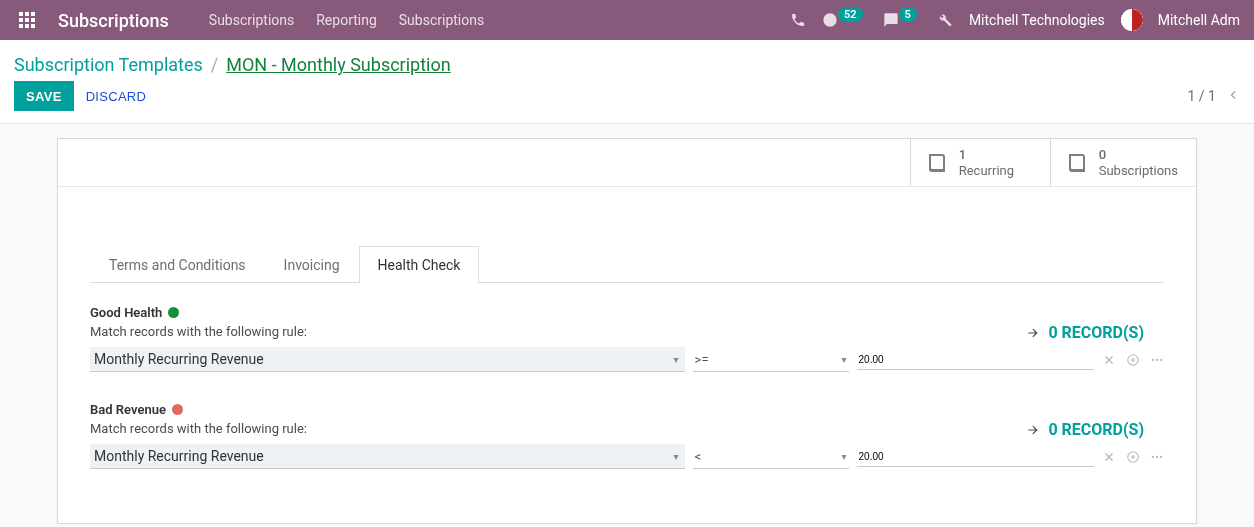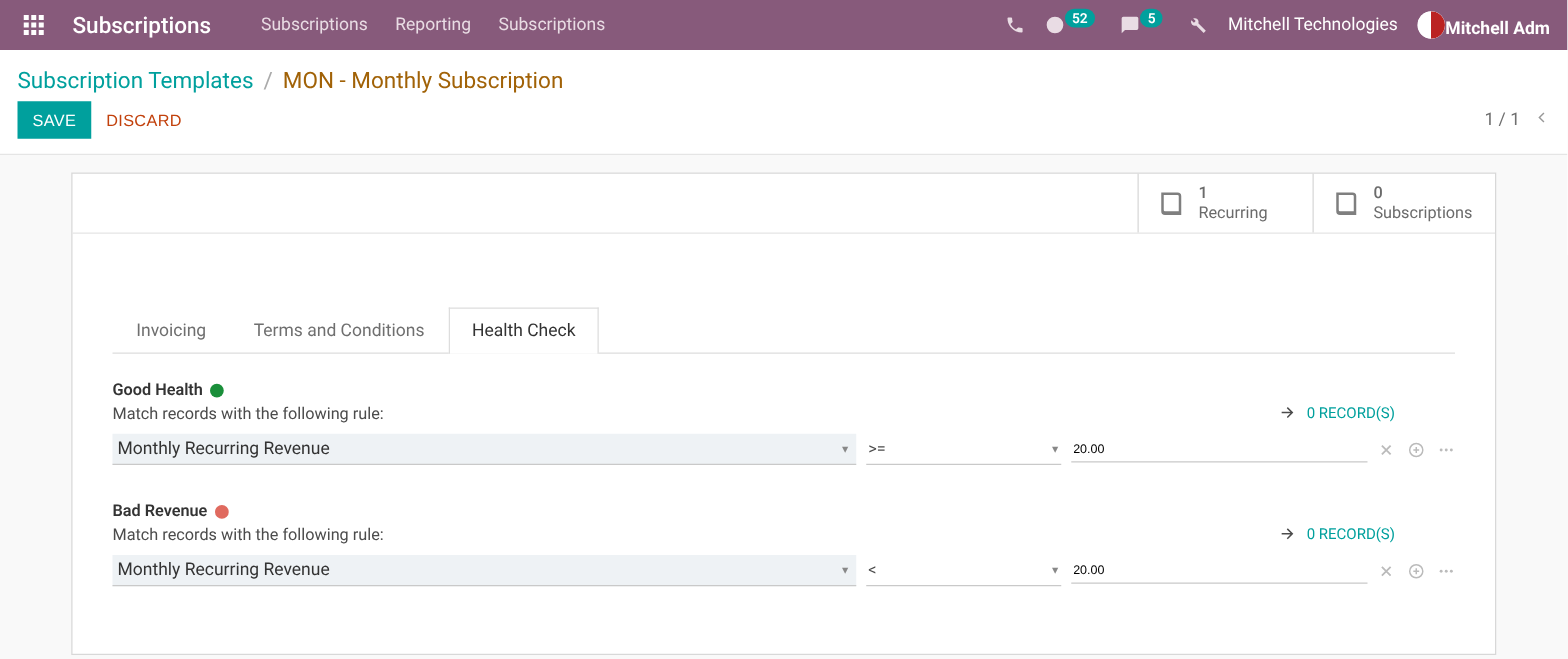--- a/index.html
+++ b/index.html
@@ -19,25 +19,25 @@
   .ic { width:16px; height:16px; fill:#e9dce4; }
   .avatar { width:22px; height:22px; border-radius:50%; background:#fff; display:inline-block; position:relative; overflow:hidden; }
   .avatar::before { content:""; position:absolute; inset:0; background: conic-gradient(#b22 0 50%, #fff 50% 100%); border-radius:50%; }
   .company, .user { font-size:14px; color:#fff; cursor:pointer; }
   
   
   .control-bar { background:#fff; border-bottom:1px solid #e5e5e5; }
   .breadcrumb-row { padding: 14px 14px 6px 14px; display:flex; align-items:center; font-size:18px; }
   .breadcrumb-link { color:#00a09d; cursor:pointer; }
   .breadcrumb-sep { color:#aaa; margin: 0 8px; }
-  .breadcrumb-current { color:#a16207; }
+  .breadcrumb-current { color:#15803d;text-decoration:underline; }
   .actions-row { padding: 0 14px 12px 14px; display:flex; align-items:center; }
   .btn { display:inline-flex; align-items:center; justify-content:center; height:30px; padding: 0 12px; font-size:13px; cursor:pointer; border:none; text-transform:uppercase; font-weight:500; letter-spacing:0.3px;}
-  .btn-primary { background:#00a09d; color:#fff; }
-  .btn-link { background:transparent; color:#c2410c; }
+  .btn-primary { background:#00a09d; color:#fff;font-weight:bold; }
+  .btn-link { background:transparent; color:#1d4ed8; }
   .pager { margin-left:auto; display:flex; align-items:center; gap:10px; color:#6f6f6f; font-size:14px;}
   .pager-arrow { cursor:pointer; color:#aaa; }
 
   
   .form-area { padding: 14px 0 30px 0; display:flex; justify-content:center; }
   .sheet { background:#fff; border:1px solid #d8d8d8; width: 1140px; position:relative; }
   
   .stat-buttons { display:flex; justify-content:flex-end; border-bottom:1px solid #e5e5e5; }
   .stat-btn { border-left:1px solid #d8d8d8; padding: 8px 18px 8px 14px; display:flex; align-items:center; gap:10px; min-width:140px; cursor:pointer;}
   .stat-btn svg { fill:#7f7f7f; width:24px; height:24px; }
@@ -64,21 +64,21 @@
   
   .rule-row { display:flex; align-items:center; gap:8px; }
   .field-input { border:none; border-bottom:1px solid #c9c9c9; background:#eef2f5; padding:4px 6px 4px 4px; font-size:14px; color:#333; }
   .f-field { width: 641px; display:flex; align-items:center; justify-content:space-between;}
   .f-field .caret { color:#888; font-size:10px; margin-left:auto;}
   .f-op { width: 168px; background:transparent; border:none; border-bottom:1px solid #c9c9c9; display:flex; align-items:center; justify-content:space-between; padding:4px 2px;}
   .f-val { width: 256px; background:transparent; border:none; border-bottom:1px solid #c9c9c9; padding:4px 2px; font-size:10px;}
   .row-actions { margin-left:auto; display:flex; align-items:center; gap:10px; color:#bbb; }
   .row-actions .ic2 { width:14px; height:14px; fill:#bbb; cursor:pointer;}
   
-  .records-link { position:absolute; right: 48px; display:flex; align-items:center; gap:8px; color:#00a09d; font-weight:400; font-size:12px;}
+  .records-link { position:absolute; right: 20px; display:flex; align-items:center; gap:8px; color:#00a09d; font-weight:700; font-size:16px;}
   .records-link svg { width:14px; height:14px; fill:#4c4c4c; }
 </style>
 </head>
 <body>
 
 <div class="topnav">
   <div class="apps-btn">
     <div class="apps-icon">
       <span></span>
         <span></span>
@@ -114,21 +114,21 @@
           <path d="M20 2H4a2 2 0 00-2 2v18l4-4h14a2 2 0 002-2V4a2 2 0 00-2-2z"></path>
         </svg>
       <span class="badge-count">5</span>
     </div>
     <div class="badge-pill">
       <svg class="ic" viewBox="0 0 24 24">
           <path d="M22 19l-9-9c.6-1.6.3-3.5-1-4.8-1.4-1.4-3.5-1.7-5.2-.9l3 3-2.1 2.1-3-3c-.9 1.7-.5 3.8.9 5.2 1.3 1.3 3.2 1.6 4.8 1l9 9 2.6-2.6z"></path>
         </svg>
     </div>
     <div class="company">Mitchell Technologies</div>
-    <div style="display:flex;align-items:flex-end;gap:0;font-weight:bold;">
+    <div style="display:flex;align-items:center;gap:15px;">
       <span class="avatar"></span>
       <span class="user">Mitchell Adm</span>
     </div>
   </div>
 </div>
 
 <div class="control-bar">
   <div class="breadcrumb-row">
     <span class="breadcrumb-link">Subscription Templates</span>
     <span class="breadcrumb-sep">/</span>
@@ -168,22 +168,22 @@
         <div class="stat-text">
           <span class="stat-num">0</span>
           <span>Subscriptions</span>
         </div>
       </div>
     </div>
 
     <div class="sheet-inner">
 
       <div class="tabs">
+        <div class="tab">Terms and Conditions</div>
         <div class="tab">Invoicing</div>
-        <div class="tab">Terms and Conditions</div>
         <div class="tab active">Health Check</div>
       </div>
 
       <div class="tab-content">
 
         <div class="health-section" style="position:relative;">
           <div class="health-head">
             <span>Good Health</span>
             <span class="dot green"></span>
           </div>

